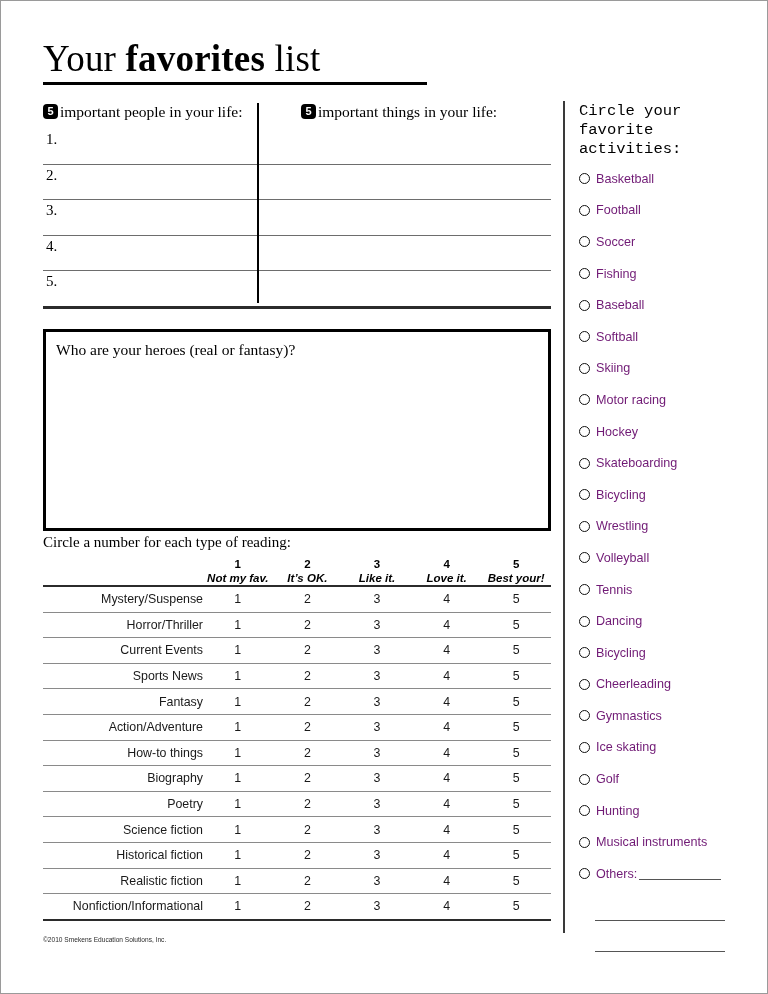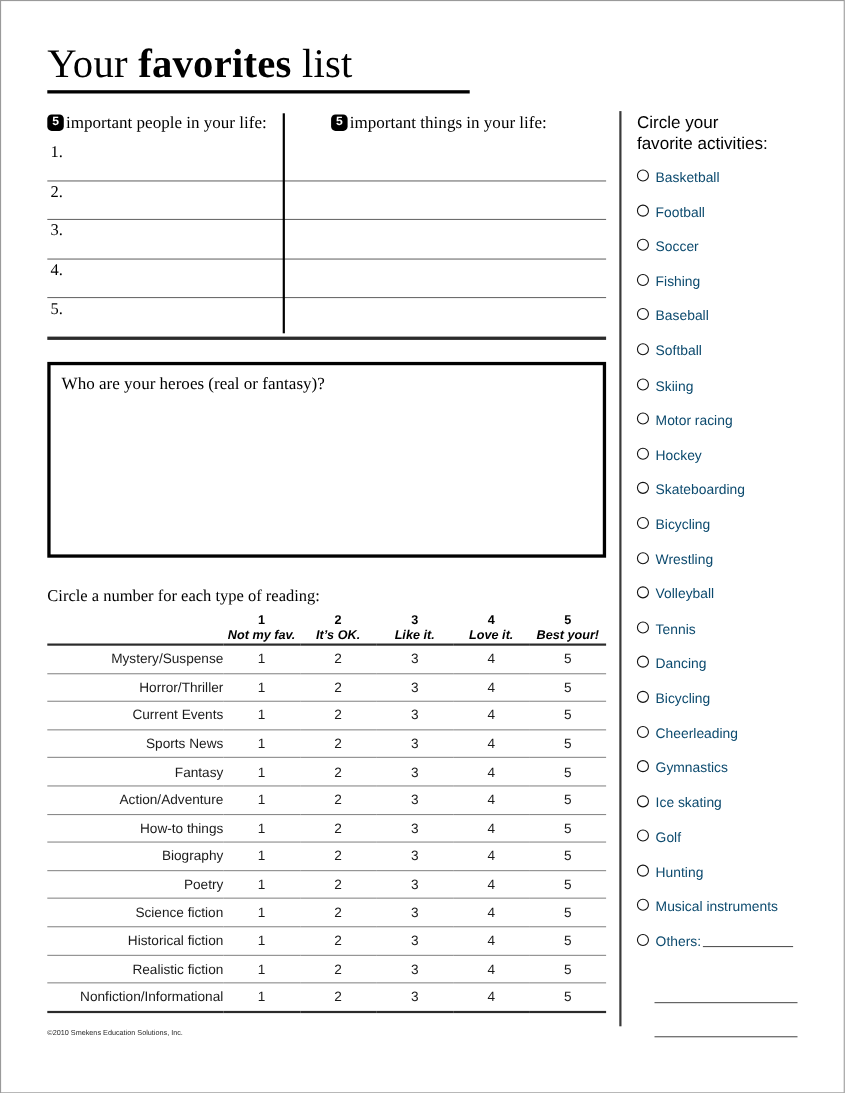--- a/index.html
+++ b/index.html
@@ -114,21 +114,21 @@
     height: 200px;
     background: #000000;
   }
 
   
   .heroes-box {
     position: absolute;
     left: 42px;
     top: 328px;
     width: 508px;
-    height: 178px;
+    height: 202px;
     box-sizing: border-box;
     border: 3px solid #000000;
     background: #ffffff;
   }
   .heroes-label {
     font-family: "Liberation Serif", serif;
     font-size: 15.5px;
     padding: 9px 0 0 10px;
   }
 
@@ -203,32 +203,32 @@
     height: 832px;
     background: #3a3a3a;
   }
   .sidebar {
     position: absolute;
     left: 578px;
     top: 101px;
     width: 180px;
   }
   .side-heading {
-    font-family: Liberation Sans, sans-serif;
+    font-family: Liberation Mono, monospace;
     font-size: 15.5px;
     line-height: 19px;
-    margin-bottom: 14px;
+    margin-bottom: 4px;
   }
   .activity {
     display: flex;
-    align-items: flex-start;
+    align-items: center;
     height: 31.6px;
     font-family: "Liberation Sans", sans-serif;
     font-size: 12.6px;
-    color: #0c4a6e;
+    color: #701a75;
     white-space: nowrap;
   }
   .circle-bullet {
     flex: 0 0 auto;
     width: 9px;
     height: 9px;
     border: 1.4px solid #111111;
     border-radius: 50%;
     margin-right: 6px;
   }

